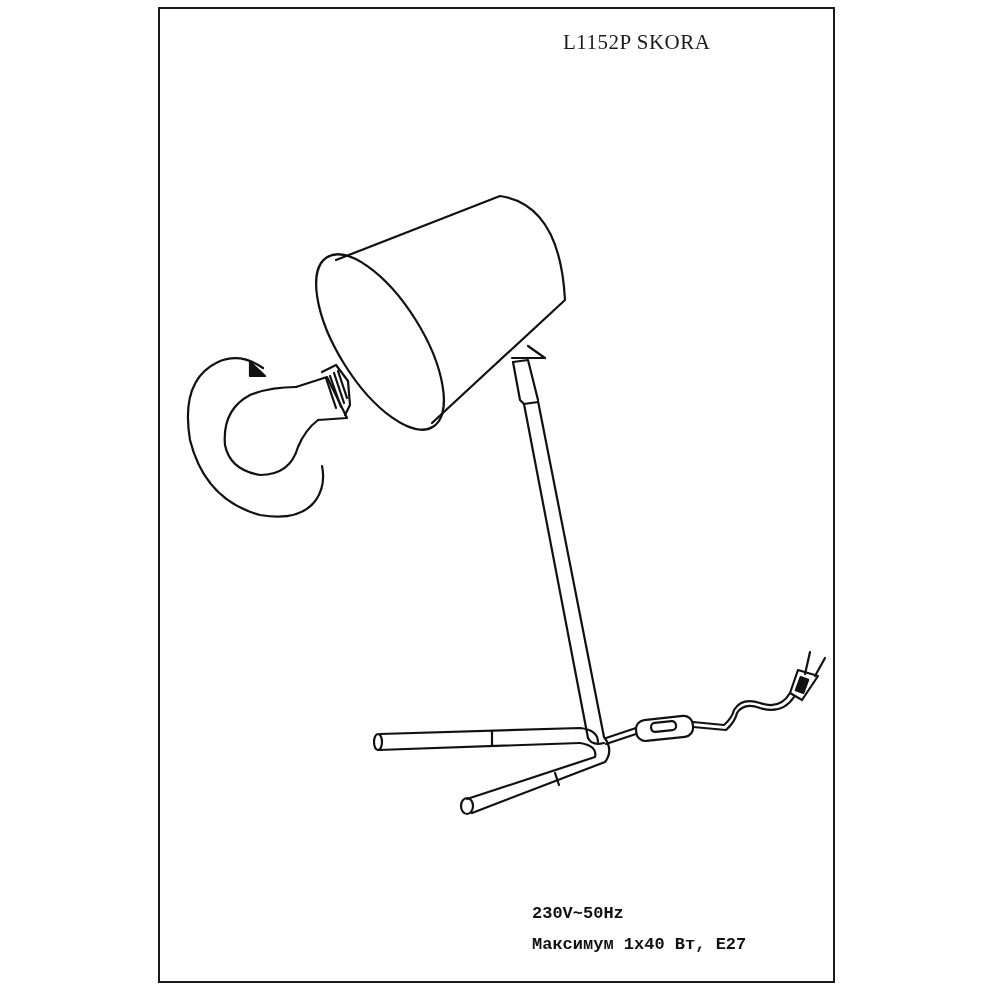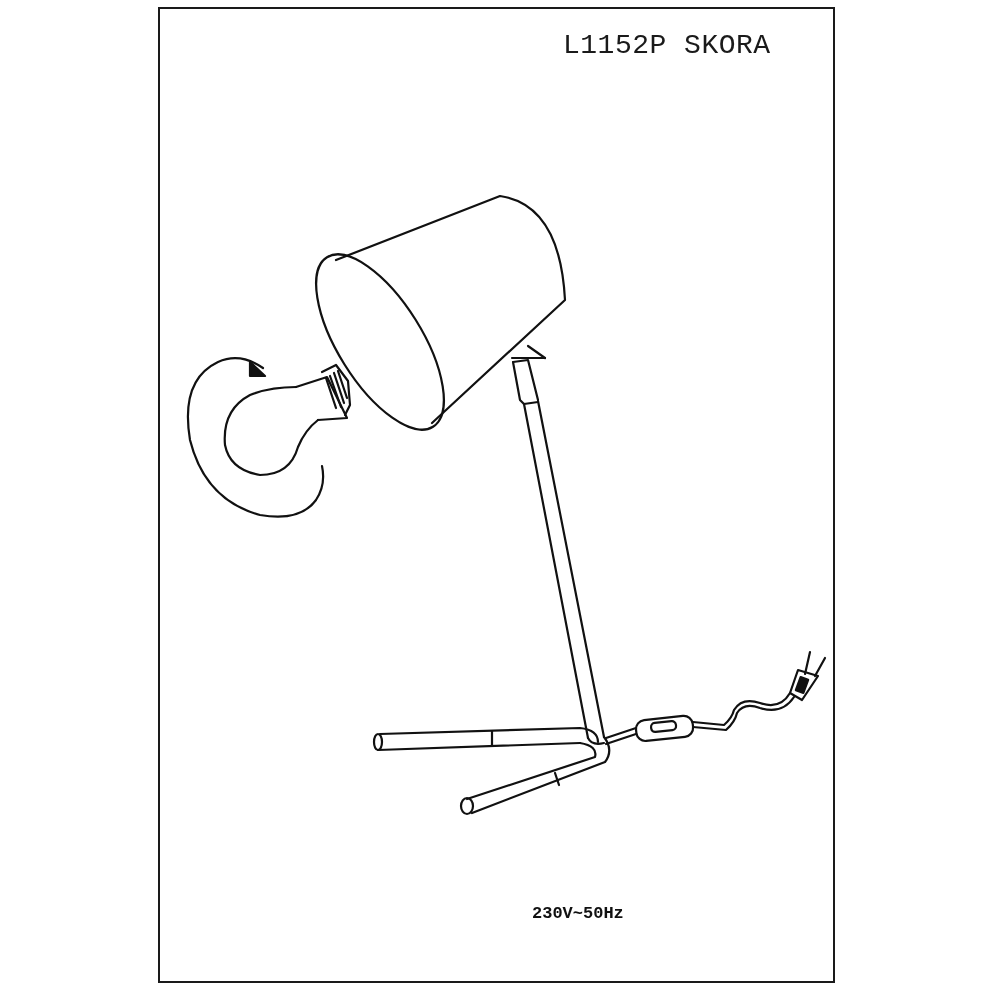--- a/index.html
+++ b/index.html
@@ -4,21 +4,21 @@
   <style>
     html, body { margin: 0; padding: 0; background: #ffffff; }
     body { width: 1000px; height: 1000px; position: relative; overflow: hidden; }
     .sheet {
       position: absolute; left: 158px; top: 7px; width: 677px; height: 976px;
       border: 2px solid #1a1a1a; border-right-width: 2px; box-sizing: border-box;
       background: #fff;
     }
     .title {
       position: absolute; left: 563px; top: 30px;
-      font-family: Liberation Mono, monospace; font-size: 28px; color: #1a1a1a;
+      font-family: Liberation Serif, serif; font-size: 21px; color: #1a1a1a;
       letter-spacing: 0.5px; white-space: nowrap;
     }
     .specs {
       position: absolute; left: 532px; top: 898px;
       font-family: "Liberation Mono", "DejaVu Sans Mono", monospace;
       font-weight: bold; font-size: 17px; color: #111; line-height: 31px;
       white-space: nowrap;
     }
     svg.drawing { position: absolute; left: 0; top: 0; }
     svg.drawing path, svg.drawing line, svg.drawing ellipse, svg.drawing rect, svg.drawing polyline {
@@ -87,13 +87,14 @@
   <g>
     <path d="M 263 368 Q 240 352 218 362 Q 180 380 190 440 Q 205 500 260 515 Q 300 522 316 500 Q 326 485 322 466"></path>
     <path d="M 250 362 L 265 376 L 250 376 Z" style="fill:#111"></path>
   </g>
 
   <path d="M 528 346 L 545 358"></path>
 </svg>
 
 <div class="specs">
   <div>230V~50Hz</div>
+  <div>Максимум 1x40 Вт, E27</div>
 </div>
 
 </body></html>

